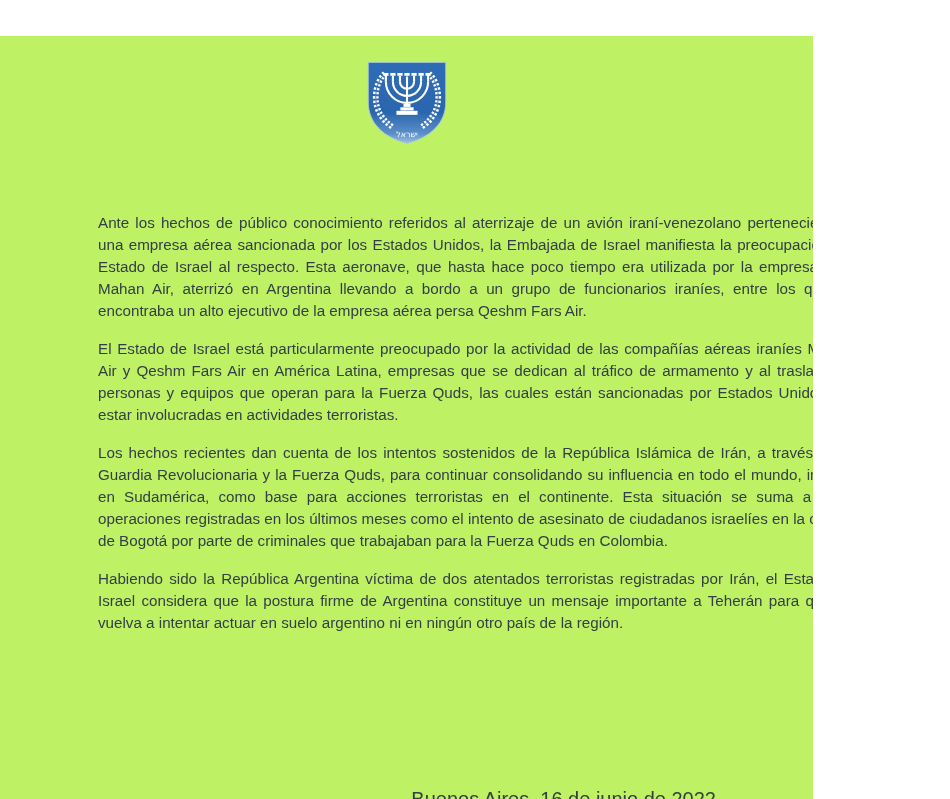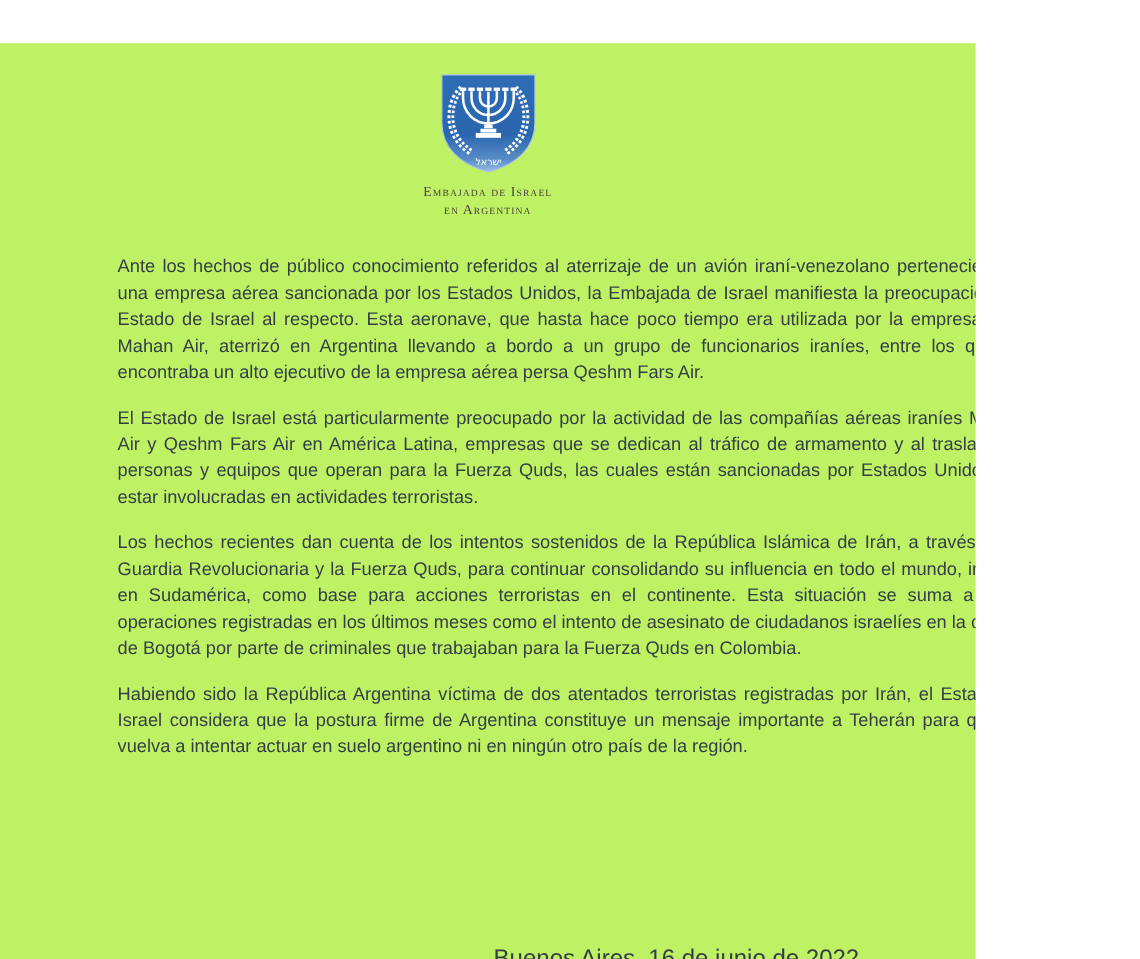--- a/index.html
+++ b/index.html
@@ -103,24 +103,20 @@
           <rect x="71" y="17" width="6" height="3.2"></rect>
           <rect x="46" y="52" width="8" height="3.6"></rect>
           <rect x="42.5" y="56" width="15" height="3.6"></rect>
           <rect x="38" y="60" width="24" height="4.6"></rect>
         </g>
       </g>
 
       <text x="50" y="90" text-anchor="middle" fill="#ffffff" font-family="DejaVu Sans, sans-serif" font-size="9">ישראל</text>
     </svg>
 
-    <div class="embassy-name">
-      <div>Embajada de Israel</div>
-      <div>en Argentina</div>
-    </div>
   </header>
 
   <main class="letter-body">
     <p class="para">Ante los hechos de público conocimiento referidos al aterrizaje de un avión iraní-venezolano perteneciente a una empresa aérea sancionada por los Estados Unidos, la Embajada de Israel manifiesta la preocupación del Estado de Israel al respecto. Esta aeronave, que hasta hace poco tiempo era utilizada por la empresa iraní Mahan Air, aterrizó en Argentina llevando a bordo a un grupo de funcionarios iraníes, entre los que se encontraba un alto ejecutivo de la empresa aérea persa Qeshm Fars Air.</p>
     <p class="para">El Estado de Israel está particularmente preocupado por la actividad de las compañías aéreas iraníes Mahan Air y Qeshm Fars Air en América Latina, empresas que se dedican al tráfico de armamento y al traslado de personas y equipos que operan para la Fuerza Quds, las cuales están sancionadas por Estados Unidos por estar involucradas en actividades terroristas.</p>
     <p class="para">Los hechos recientes dan cuenta de los intentos sostenidos de la República Islámica de Irán, a través de la Guardia Revolucionaria y la Fuerza Quds, para continuar consolidando su influencia en todo el mundo, incluso en Sudamérica, como base para acciones terroristas en el continente. Esta situación se suma a otras operaciones registradas en los últimos meses como el intento de asesinato de ciudadanos israelíes en la ciudad de Bogotá por parte de criminales que trabajaban para la Fuerza Quds en Colombia.</p>
     <p class="para">Habiendo sido la República Argentina víctima de dos atentados terroristas registradas por Irán, el Estado de Israel considera que la postura firme de Argentina constituye un mensaje importante a Teherán para que no vuelva a intentar actuar en suelo argentino ni en ningún otro país de la región.</p>
   </main>
 
   <div class="dateline">Buenos Aires, 16 de junio de 2022</div>

